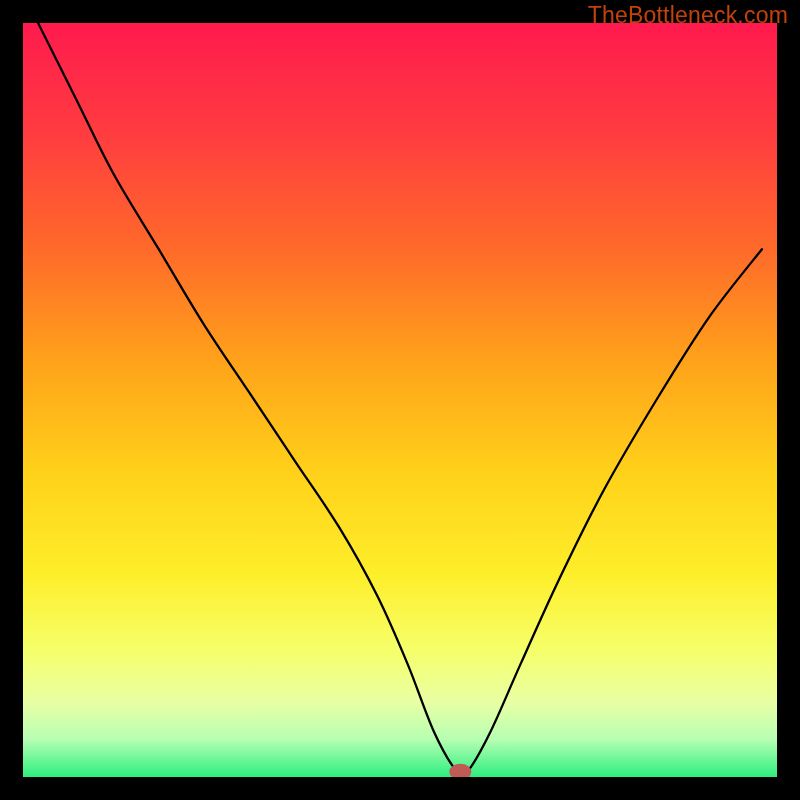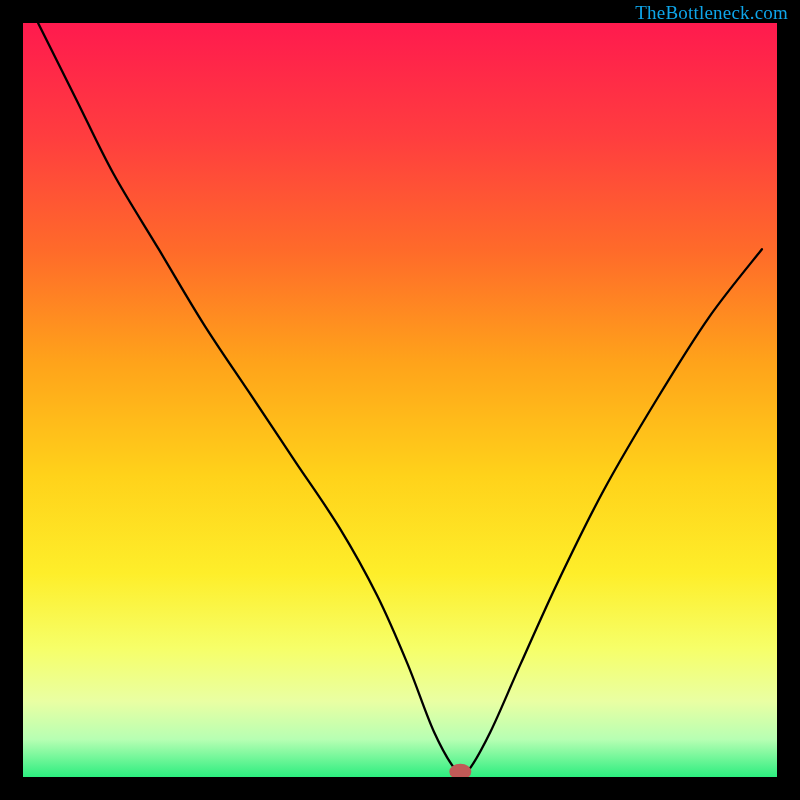--- a/index.html
+++ b/index.html
@@ -22,23 +22,23 @@
     position: absolute;
     left: 23px;
     top: 23px;
     width: 754px;
     height: 754px;
   }
   .watermark {
     position: absolute;
     top: 2px;
     right: 12px;
-    font-family: Liberation Serif, serif;
-    font-size: 19px;
-    color: #0ea5e9;
+    font-family: Liberation Sans, sans-serif;
+    font-size: 23px;
+    color: #c2410c;
     letter-spacing: 0.2px;
   }
   svg { display: block; }
 </style>
 </head>
 <body>
 
 <div class="frame">
   <div class="watermark">TheBottleneck.com</div>
 

